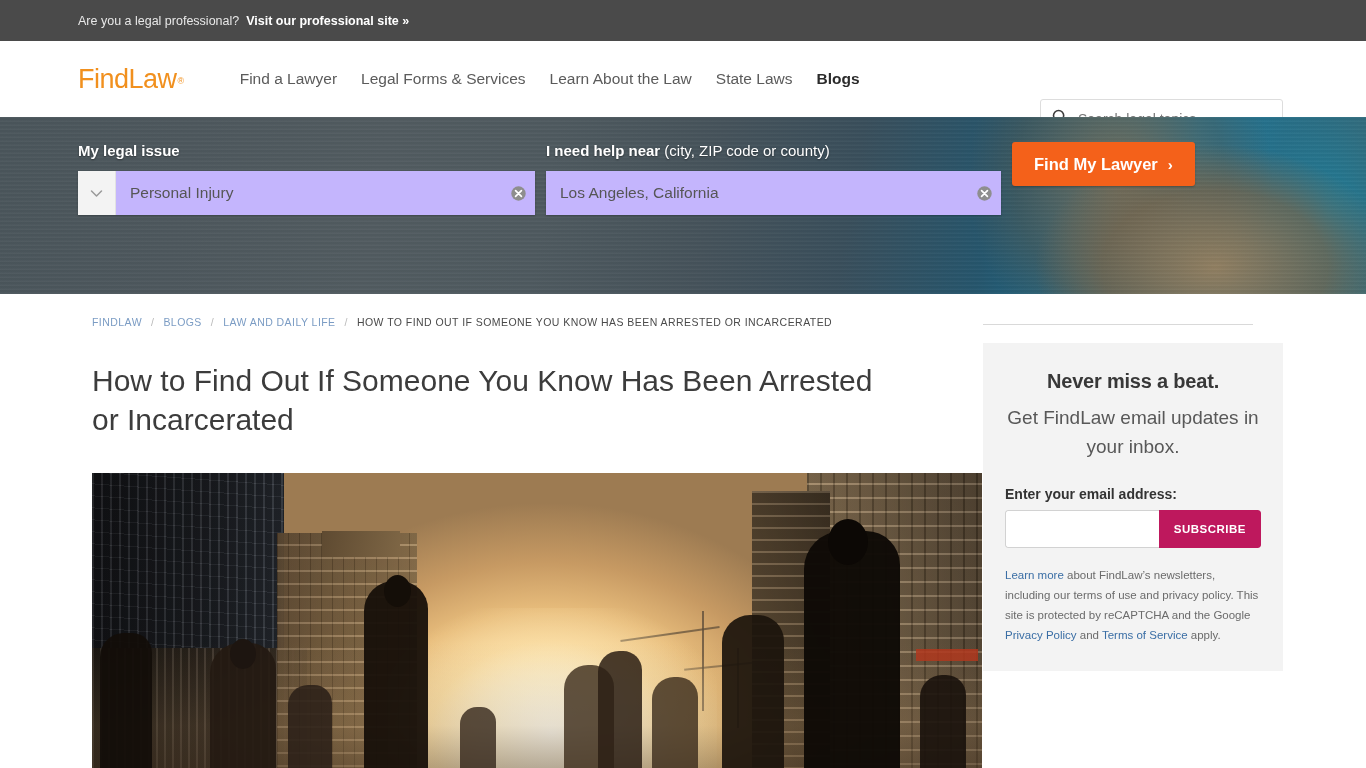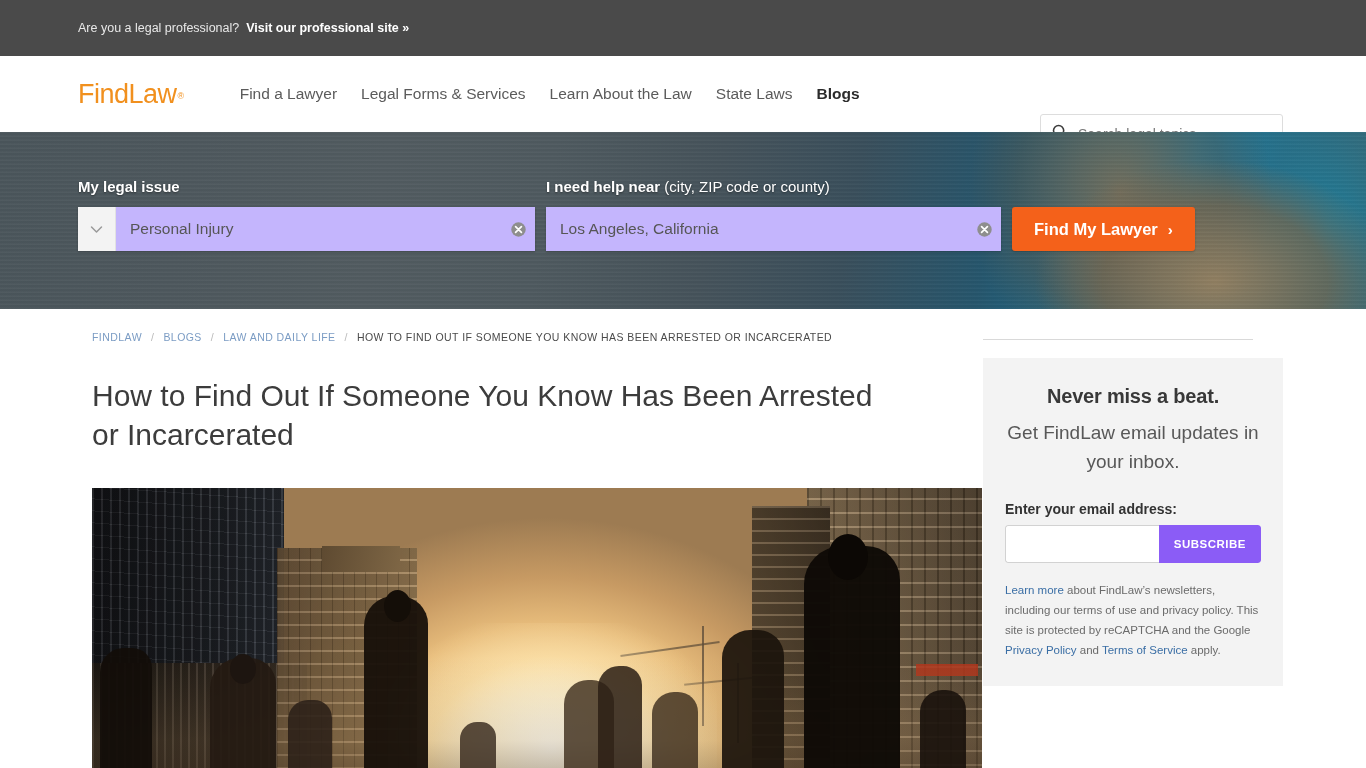--- a/index.html
+++ b/index.html
@@ -6,21 +6,21 @@
   html, body {
     width: 1366px; height: 768px;
     overflow: hidden;
     font-family: "Liberation Sans", sans-serif;
     background: #ffffff;
     color: #333333;
   }
 
   
   .topbar {
-    height: 56px;
+    height: 41px;
     background: #4a4a4a;
     display: flex;
     align-items: center;
     padding-left: 78px;
     color: #ffffff;
     font-size: 12.5px;
   }
   .topbar .q { color: #e8e8e8; }
   .topbar .pro-link {
     color: #ffffff;
@@ -122,22 +122,22 @@
   }
   .hero-inner {
     position: relative;
     padding: 0 78px;
     height: 100%;
     display: flex;
     align-items: flex-start;
   }
   .hero-fields {
     display: flex;
-    align-items: flex-end;
-    margin-top: 46px;
+    align-items: flex-start;
+    margin-top: 25px;
     gap: 11px;
     width: 100%;
   }
   .field-group { display: flex; flex-direction: column; }
   .field-label {
     color: #ffffff;
     font-size: 15px;
     font-weight: bold;
     margin-bottom: 12px;
     text-shadow: 0 1px 2px rgba(0,0,0,0.45);
@@ -296,21 +296,21 @@
     border-radius: 3px 0 0 3px;
     outline: none;
     background: #fff;
     padding: 0 8px;
     font-size: 13px;
     font-family: "Liberation Sans", sans-serif;
     min-width: 0;
   }
   .nl-btn {
     flex: 0 0 auto;
-    background: #8b5cf6;
+    background: #be185d;
     color: #ffffff;
     border: none;
     font-size: 11.5px;
     font-weight: bold;
     letter-spacing: 0.5px;
     padding: 0 15px;
     cursor: pointer;
     border-radius: 0 3px 3px 0;
     font-family: "Liberation Sans", sans-serif;
   }

